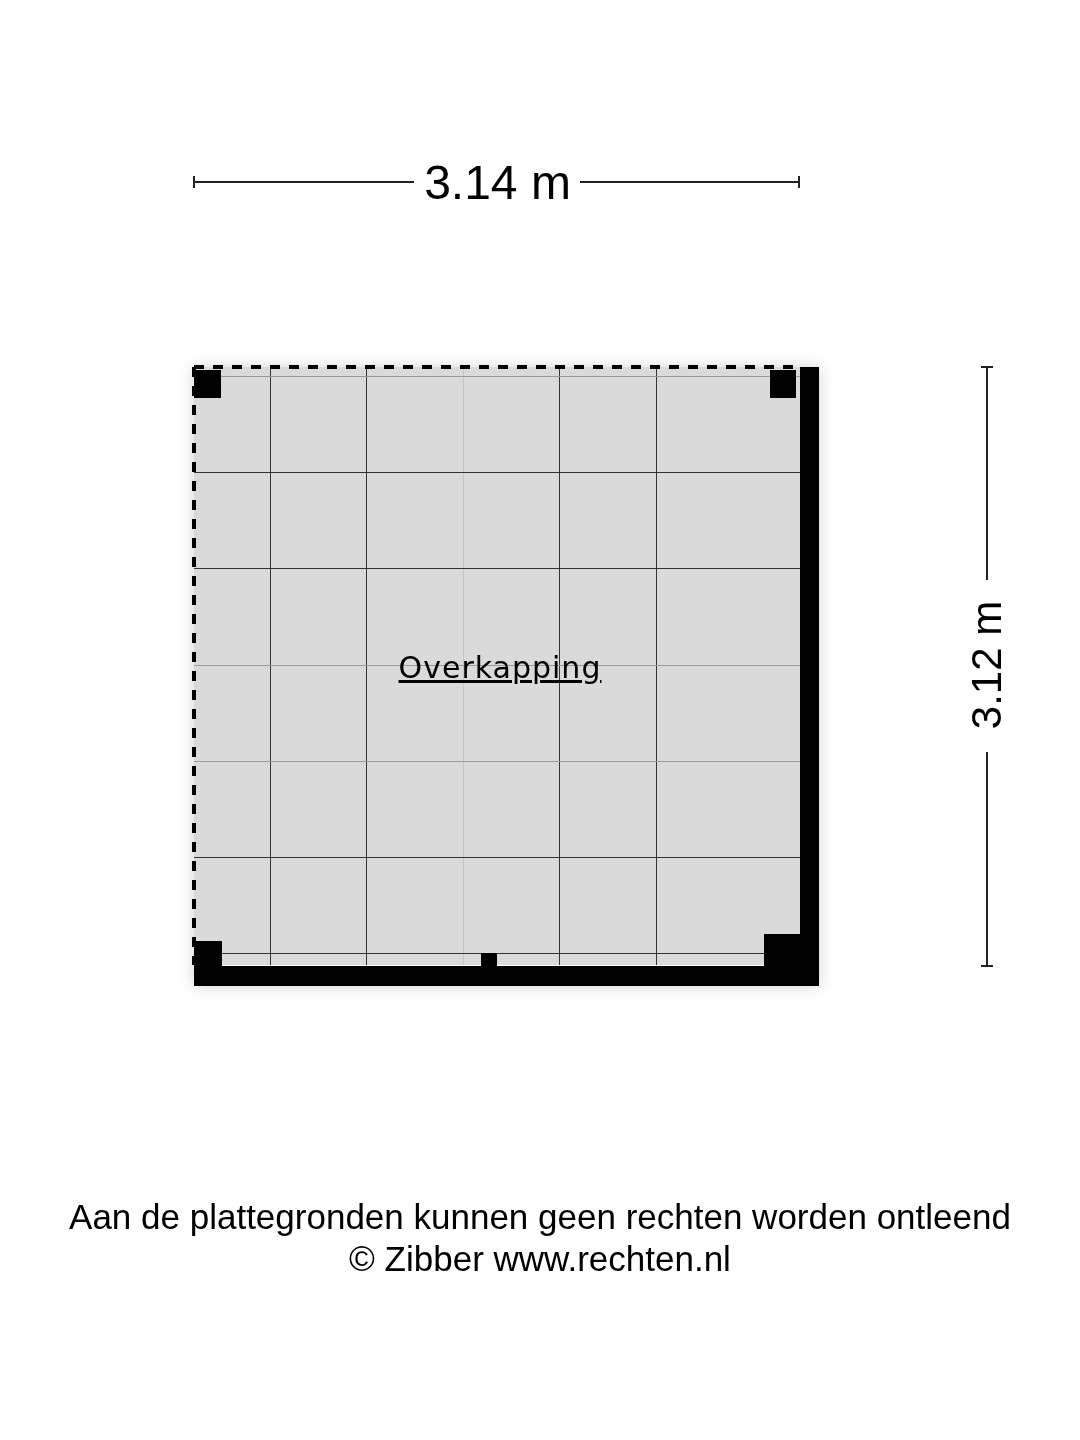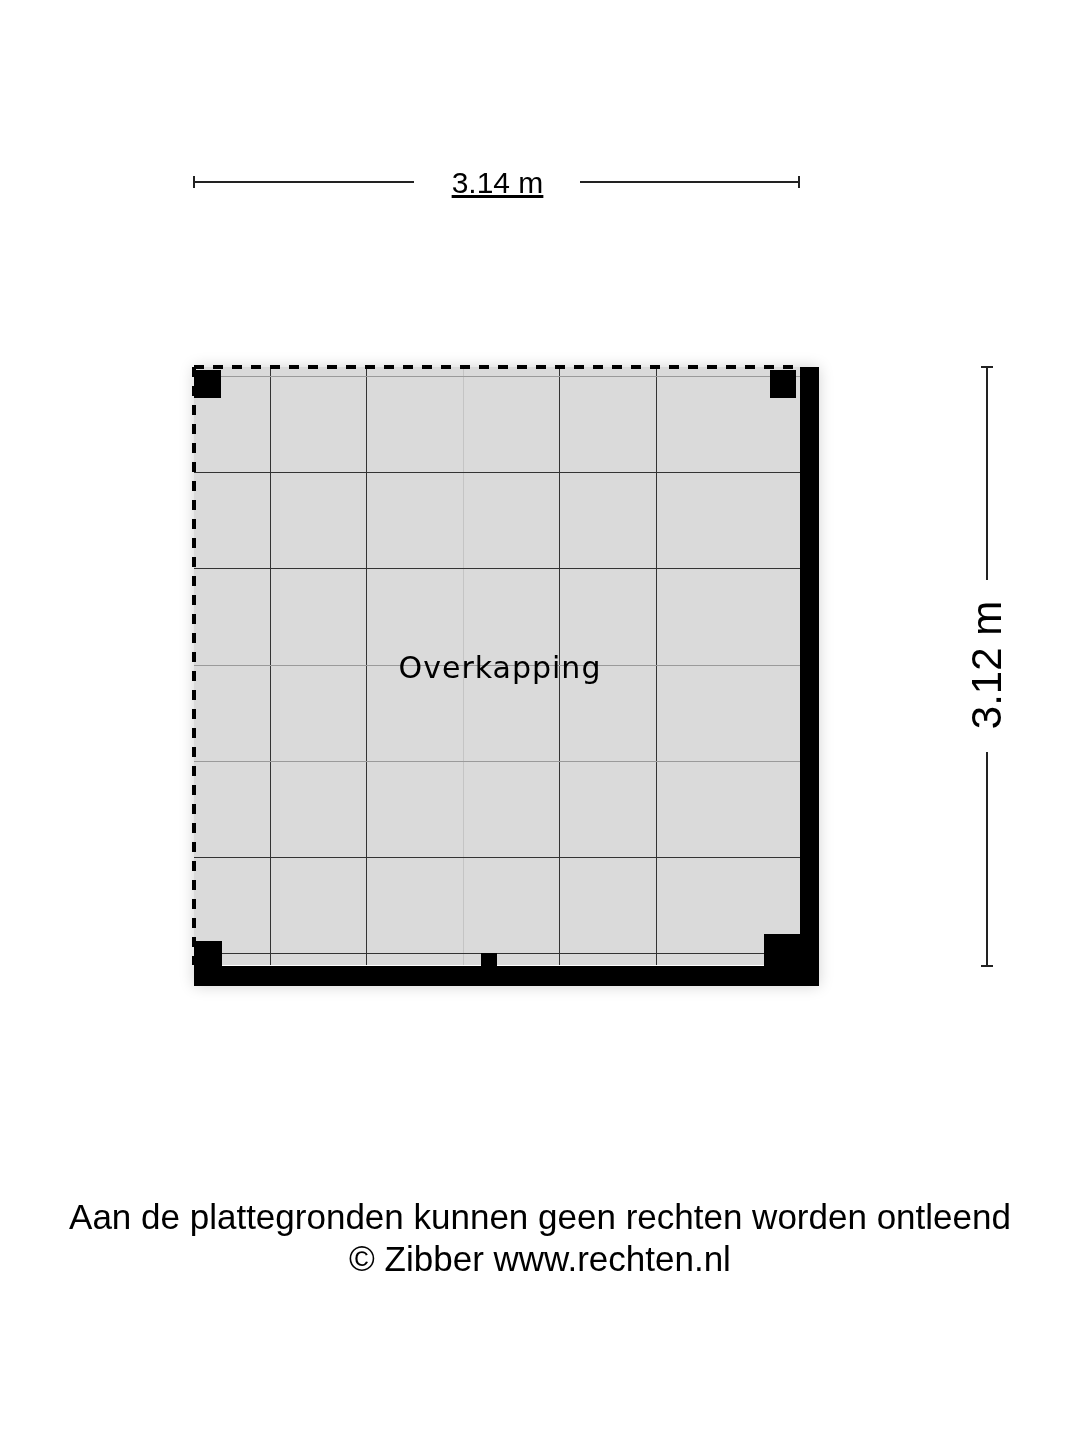--- a/index.html
+++ b/index.html
@@ -3,21 +3,21 @@
 <meta charset="utf-8">
 <style>
   html, body { margin: 0; padding: 0; }
   body { width: 1080px; height: 1440px; background: #ffffff; position: relative; overflow: hidden;
          font-family: "Liberation Sans", sans-serif; color: #000; }
 
   
   .dim-h-line { position: absolute; top: 181px; height: 2px; background: #222; }
   .dim-tick-v { position: absolute; width: 2px; height: 12px; background: #222; top: 176px; }
   .dim-h-label { position: absolute; top: 158px; left: 415px; width: 165px; text-align: center;
-                 font-size: 30px; line-height: 50px; text-decoration: underline; }
+                 font-size: 48px; line-height: 50px; }
 
   
   .dim-v-line { position: absolute; left: 986px; width: 2px; background: #222; }
   .dim-tick-h { position: absolute; height: 2px; width: 12px; background: #222; left: 981px; }
   .dim-v-label { position: absolute; left: 916px; top: 640px; width: 142px; height: 50px;
                  transform: rotate(-90deg); transform-origin: center; text-align: center;
                  font-size: 42px; line-height: 50px; }
 
   
   .room { position: absolute; left: 194px; top: 367px; width: 606px; height: 598px; background: #dadada; }
@@ -28,21 +28,21 @@
   .grid-h { position: absolute; left: 194px; width: 606px; height: 1px; background: #333; }
   .grid-h.faint { background: #9a9a9a; }
 
   .dash-top { position: absolute; left: 194px; top: 365px; width: 606px; height: 4px;
               background: repeating-linear-gradient(90deg, #000 0 10px, transparent 10px 19px); }
   .dash-left { position: absolute; left: 192px; top: 367px; width: 4px; height: 598px;
                background: repeating-linear-gradient(180deg, #000 0 10px, transparent 10px 19px); }
 
   .wall { position: absolute; background: #000; }
   .room-label { position: absolute; left: 380px; top: 648px; width: 240px; text-align: center;
-                font-family: "DejaVu Sans", sans-serif; font-size: 30px; letter-spacing: 1px; line-height: 40px; }
+                font-family: "DejaVu Sans", sans-serif; font-size: 30px; letter-spacing: 1px; line-height: 40px; text-decoration: underline; }
 
   .footer { position: absolute; left: 0; width: 1080px; text-align: center; font-size: 35px; line-height: 42px; }
 </style>
 </head>
 <body>
 
 <div>
   <div class="dim-tick-v" style="left:193px;"></div>
   <div class="dim-h-line" style="left:194px; width:220px;"></div>
   <div class="dim-h-label">3.14 m</div>

